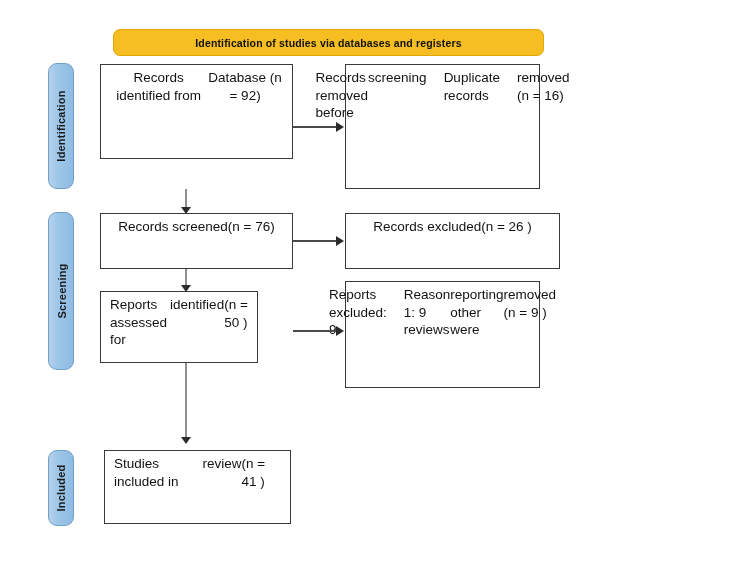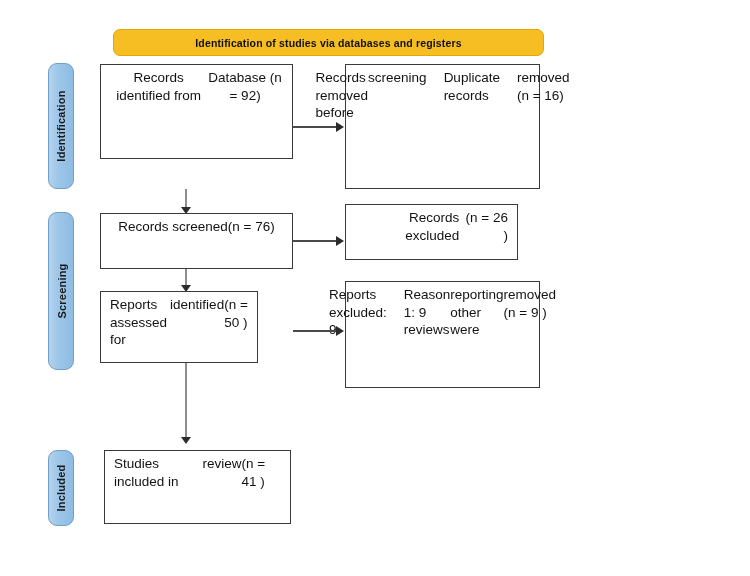--- a/index.html
+++ b/index.html
@@ -140,21 +140,21 @@
   <div class="arrow-right" style="left:336px; top:122px;"></div>
 
   <div class="vline" style="left:185px; top:189px; height:24px;"></div>
   <div class="arrow-down" style="left:181px; top:207px;"></div>
 
   <div class="box" style="left:100px; top:213px; width:193px; height:56px;">
     <div class="box-line">Records screened</div>
     <div class="box-line">(n = 76)</div>
   </div>
 
-  <div class="box" style="left:345px; top:204px; width:173px; height:56px;text-align:right;">
+  <div class="box" style="left:345px; top:213px; width:215px; height:56px;">
     <div class="box-line">Records excluded</div>
     <div class="box-line">(n = 26 )</div>
   </div>
 
   <div class="hline" style="left:293px; top:240px; width:44px;"></div>
   <div class="arrow-right" style="left:336px; top:236px;"></div>
 
   <div class="vline" style="left:185px; top:269px; height:20px;"></div>
   <div class="arrow-down" style="left:181px; top:285px;"></div>
 

